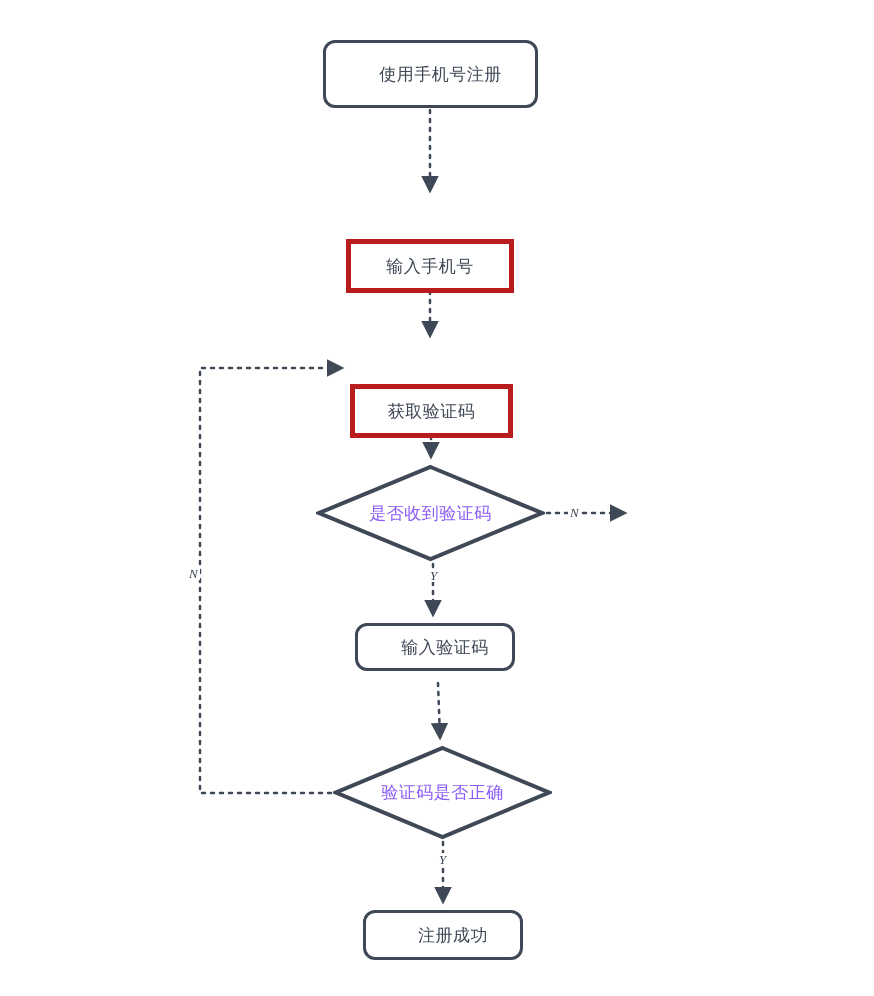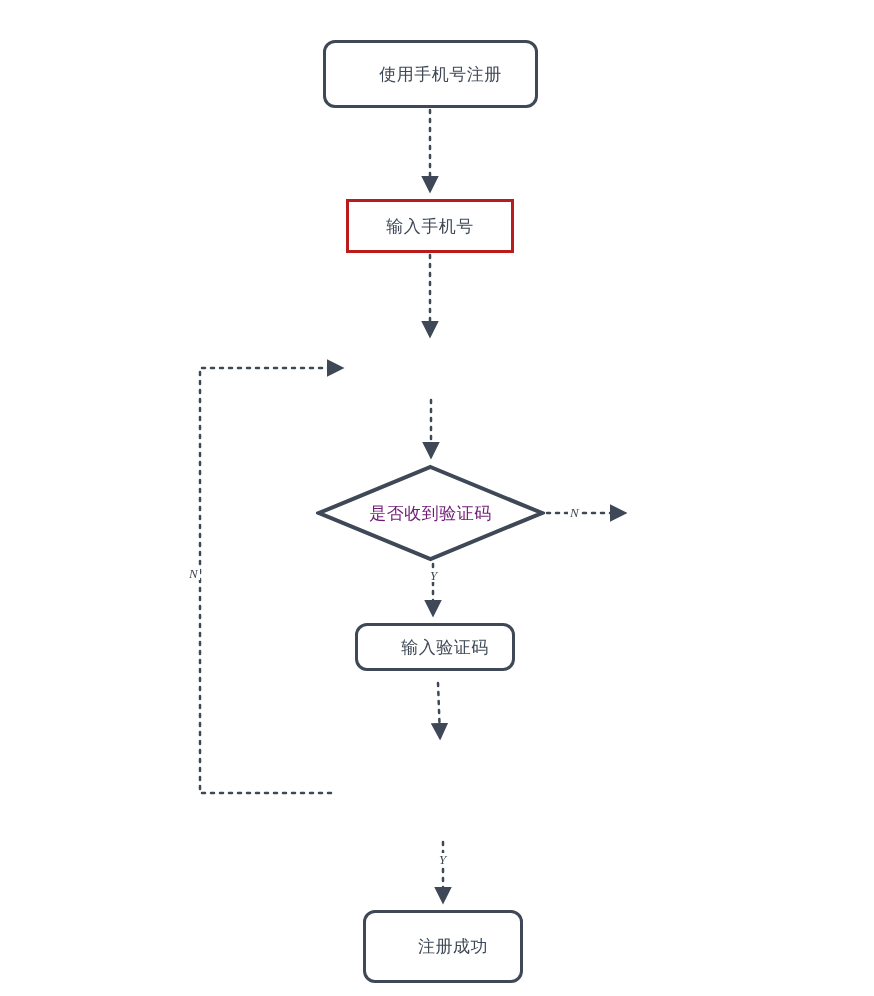--- a/index.html
+++ b/index.html
@@ -26,21 +26,22 @@
     position: absolute;
     box-sizing: border-box;
     display: flex;
     align-items: center;
     justify-content: center;
     color: #3f4856;
     background: #ffffff;
     z-index: 2;
   }
   .node-rect {
-    border: 3px solid #b91c1c;
+    border: 5px solid #b91c1c;
+    margin-top: 40px;
   }
   .node-round {
     border: 3px solid #3f4856;
     border-radius: 12px;
     padding-left: 20px;
   }
   .node-label {
     font-size: 17px;
     letter-spacing: 0.5px;
     line-height: 1;
@@ -54,21 +55,21 @@
   .diamond .diamond-label {
     position: absolute;
     left: 0;
     top: 0;
     width: 100%;
     height: 100%;
     display: flex;
     align-items: center;
     justify-content: center;
     font-size: 17px;
-    color: #701a75;
+    color: #8b5cf6;
     letter-spacing: 0.5px;
     white-space: nowrap;
   }
   .edge-label {
     position: absolute;
     font-size: 13px;
     font-style: italic;
     color: #3f4856;
     background: #ffffff;
     padding: 0 2px;
@@ -76,21 +77,21 @@
     z-index: 3;
     font-family: "Liberation Serif", "DejaVu Serif", serif;
   }
 
   
   #node-start      { left: 323px; top: 40px;  width: 215px; height: 68px; }
   #node-input-phone{ left: 346px; top: 199px; width: 168px; height: 54px; }
   #node-get-code   { left: 350px; top: 344px; width: 163px; height: 54px; }
   #node-resend     { left: 632px; top: 485px; width: 110px; height: 58px; }
   #node-input-code { left: 355px; top: 623px; width: 160px; height: 48px; }
-  #node-success    { left: 363px; top: 910px; width: 160px; height: 73px; justify-content: center; }
+  #node-success    { left: 363px; top: 910px; width: 160px; height: 50px; justify-content: center; }
 
   #node-received   { left: 316px; top: 464px; width: 229px; height: 98px; }
   #node-correct    { left: 333px; top: 745px; width: 219px; height: 95px; }
 
   
   #label-n-resend  { left: 568px; top: 506px; }
   #label-y-code    { left: 428px; top: 569px; }
   #label-n-loop    { left: 187px; top: 567px; }
   #label-y-success { left: 437px; top: 853px; }
 </style>
@@ -140,33 +141,42 @@
   </svg>
 
   <div id="node-start" class="node node-round">
     <span class="node-label">使用手机号注册</span>
   </div>
 
   <div id="node-input-phone" class="node node-rect">
     <span class="node-label">输入手机号</span>
   </div>
 
+  <div id="node-get-code" class="node node-rect">
+    <span class="node-label">获取验证码</span>
+  </div>
 
   <div id="node-received" class="diamond">
     <svg width="229" height="98" viewBox="0 0 229 98">
       <polygon points="114.5,3 226,49 114.5,95 3,49" fill="#ffffff" stroke="#3f4856" stroke-width="4" stroke-linejoin="miter"></polygon>
     </svg>
     <span class="diamond-label">是否收到验证码</span>
   </div>
 
 
   <div id="node-input-code" class="node node-round">
     <span class="node-label">输入验证码</span>
   </div>
 
+  <div id="node-correct" class="diamond">
+    <svg width="219" height="95" viewBox="0 0 219 95">
+      <polygon points="109.5,3 216,47.5 109.5,92 3,47.5" fill="#ffffff" stroke="#3f4856" stroke-width="4" stroke-linejoin="miter"></polygon>
+    </svg>
+    <span class="diamond-label">验证码是否正确</span>
+  </div>
 
   <div id="node-success" class="node node-round">
     <span class="node-label">注册成功</span>
   </div>
 
   <span id="label-n-resend" class="edge-label">N</span>
   <span id="label-y-code" class="edge-label">Y</span>
   <span id="label-n-loop" class="edge-label">N</span>
   <span id="label-y-success" class="edge-label">Y</span>
 

